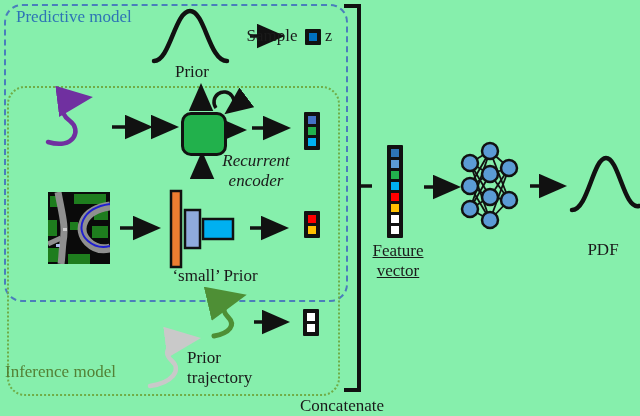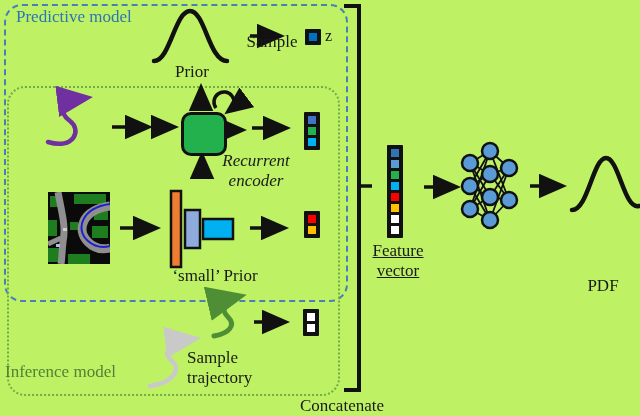--- a/index.html
+++ b/index.html
@@ -1,17 +1,17 @@
 <!DOCTYPE html>
 <html><head>
 <meta charset="utf-8">
 <style>
   html,body{margin:0;padding:0;background:#ffffff;}
   .canvas{
-    position:relative;width:640px;height:416px;background:#bef264;overflow:hidden;
+    position:relative;width:640px;height:416px;background:#86efac;overflow:hidden;
     font-family:"Liberation Serif","DejaVu Serif",serif;color:#1a1a1a;
   }
   .box{position:absolute;border-radius:18px;}
   .box-blue{left:4px;top:4px;width:340px;height:294px;border:2px dashed #4a7ebb;}
   .box-green{left:7px;top:86px;width:329px;height:306px;border:2px dotted #70ad47;}
   .lbl{position:absolute;font-size:17px;line-height:1.2;white-space:normal;}
   .center{text-align:center;}
   .c-blue{color:#2e74b5;}
   .c-green{color:#538135;}
   .overlay{position:absolute;left:0;top:0;width:640px;height:416px;pointer-events:none;}
@@ -161,23 +161,23 @@
       <span class="cell" style="background: rgb(34, 177, 76);"></span>
       <span class="cell" style="background: rgb(0, 176, 240);"></span>
       <span class="cell" style="background: rgb(255, 0, 0);"></span>
       <span class="cell" style="background: rgb(255, 192, 0);"></span>
       <span class="cell" style="background: rgb(255, 255, 255);"></span>
       <span class="cell" style="background: rgb(255, 255, 255);"></span>
     </div>
 
   <div class="lbl c-blue" style="left:16px;top:7px;">Predictive model</div>
   <div class="lbl center" style="left:160px;top:62px;width:64px;">Prior</div>
-  <div class="lbl center" style="left:240px;top:32px;width:64px;">Sample</div>
+  <div class="lbl center" style="left:240px;top:26px;width:64px;">Sample</div>
   <div class="lbl" style="left:325px;top:26px;font-size:16px;">z</div>
   <div class="lbl center" style="left:210px;top:151px;width:92px;font-style:italic;">Recurrent encoder</div>
   <div class="lbl center" style="left:135px;top:266px;width:160px;">‘small’ Prior</div>
-  <div class="lbl" style="left:187px;top:348px;width:92px;">Sample trajectory</div>
+  <div class="lbl" style="left:187px;top:348px;width:92px;">Prior trajectory</div>
   <div class="lbl c-green" style="left:5px;top:362px;">Inference model</div>
   <div class="lbl center" style="left:280px;top:396px;width:124px;">Concatenate</div>
   <div class="lbl center" style="left:361px;top:241px;width:74px;text-decoration:underline;">Feature vector</div>
-  <div class="lbl center" style="left:575px;top:240px;width:56px;margin-top:36px;">PDF</div>
+  <div class="lbl center" style="left:575px;top:240px;width:56px;">PDF</div>
 
 </div>
 
 </body></html>

